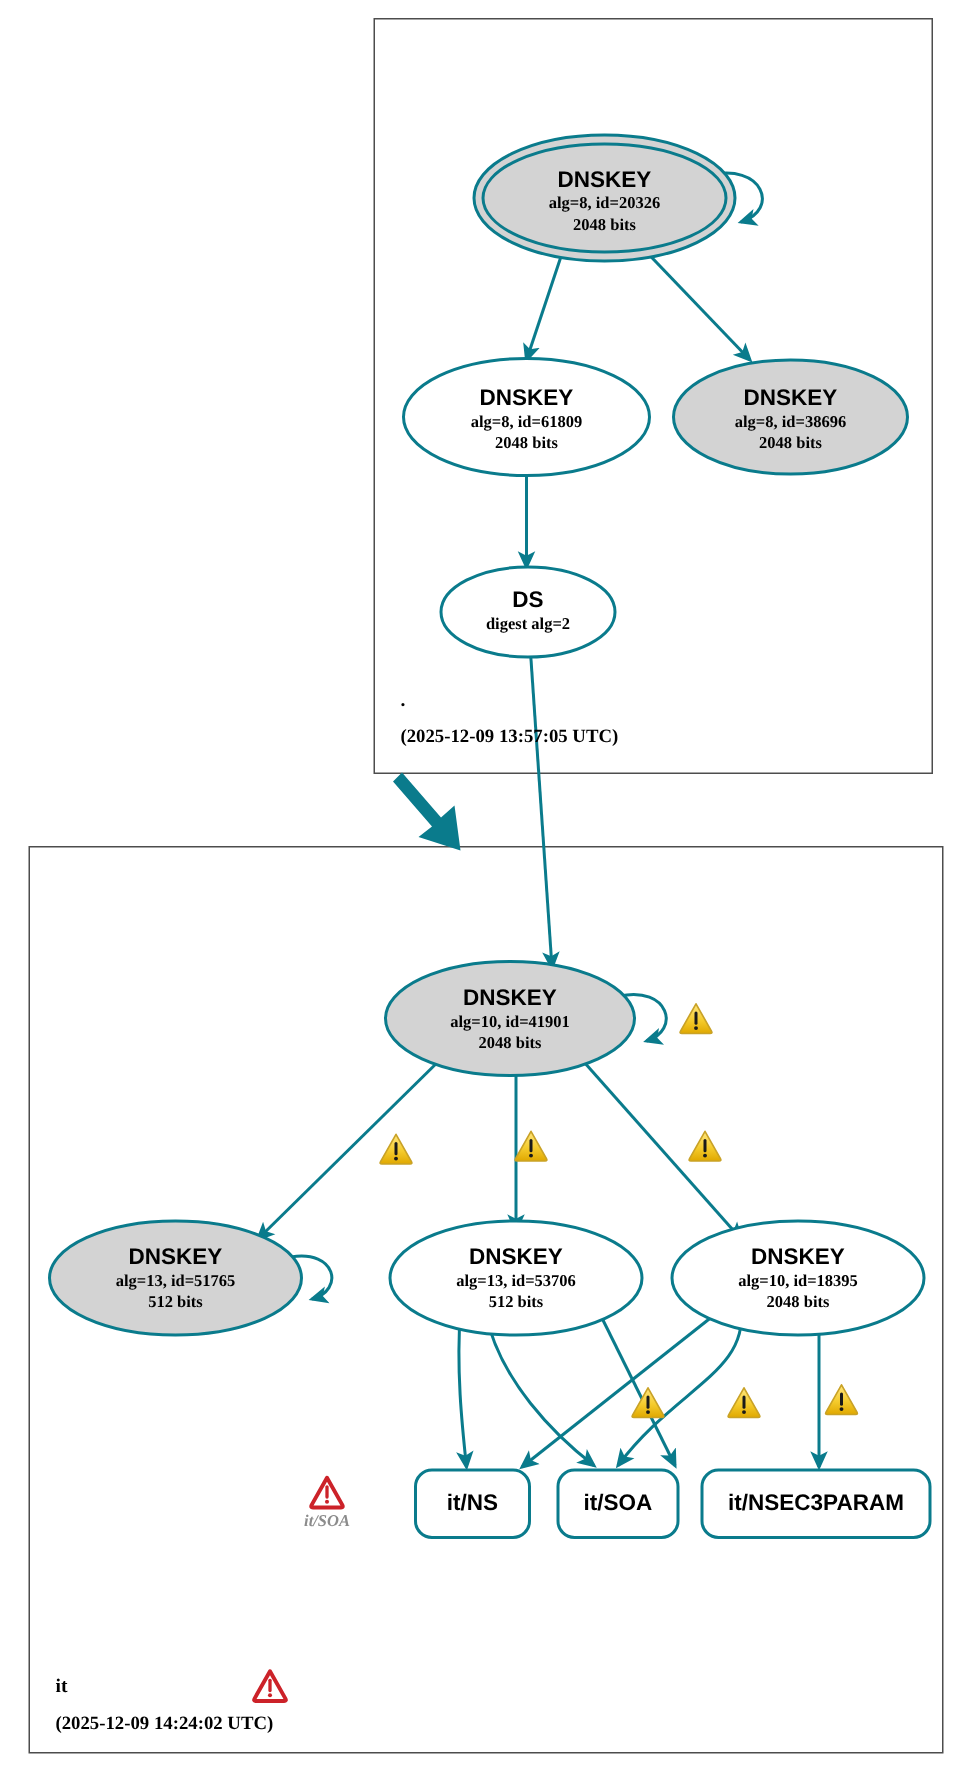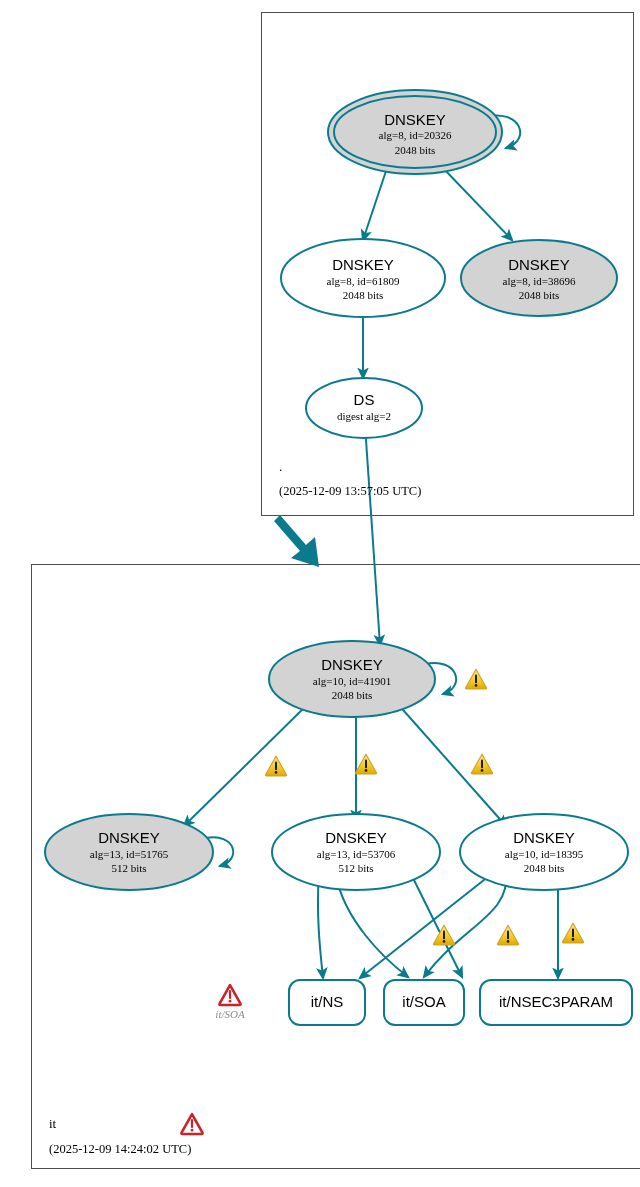--- a/index.html
+++ b/index.html
@@ -9,23 +9,24 @@
   }
   body {
     width: 640px;
     height: 1187px;
     position: relative;
     font-family: "Liberation Sans", sans-serif;
     overflow: hidden;
   }
   #stage {
     position: absolute;
-    left: 16px; top: 0;
+    left: 4px; top: 0;
     width: 560px;
     height: 1187px;
+    font-weight: bold;
   }
   svg.graph {
     position: absolute;
     left: 0; top: 0;
     width: 640px;
     height: 1187px;
   }
   .zone-box {
     fill: #ffffff;
     stroke: #4d4d4d;

